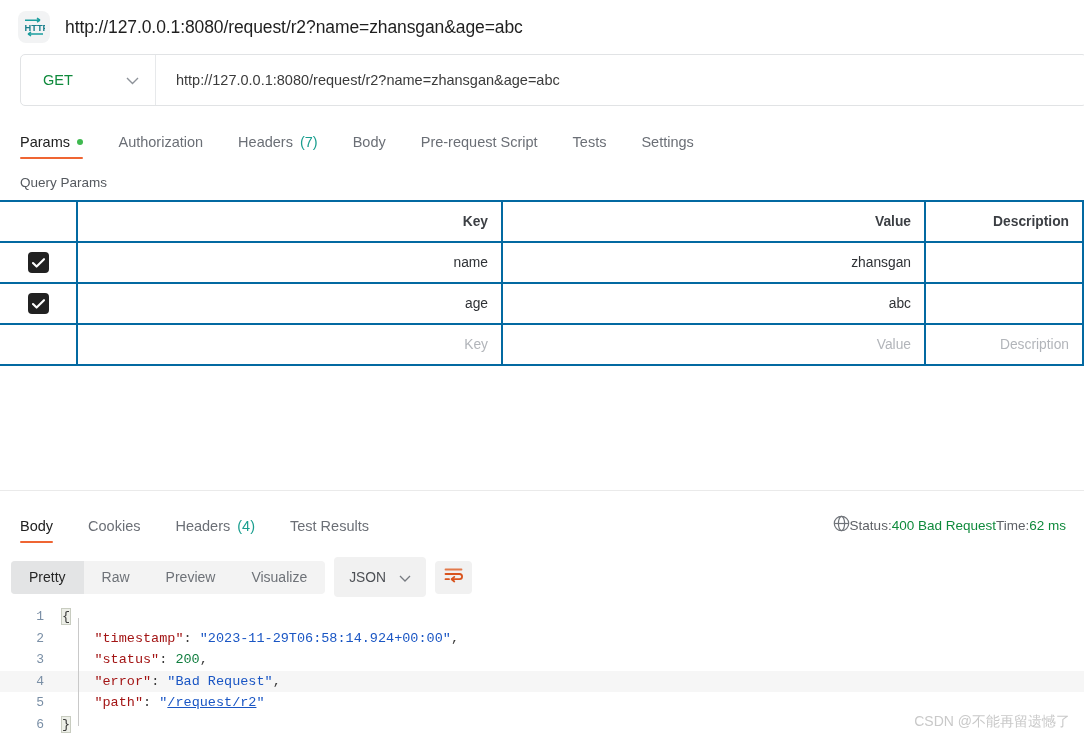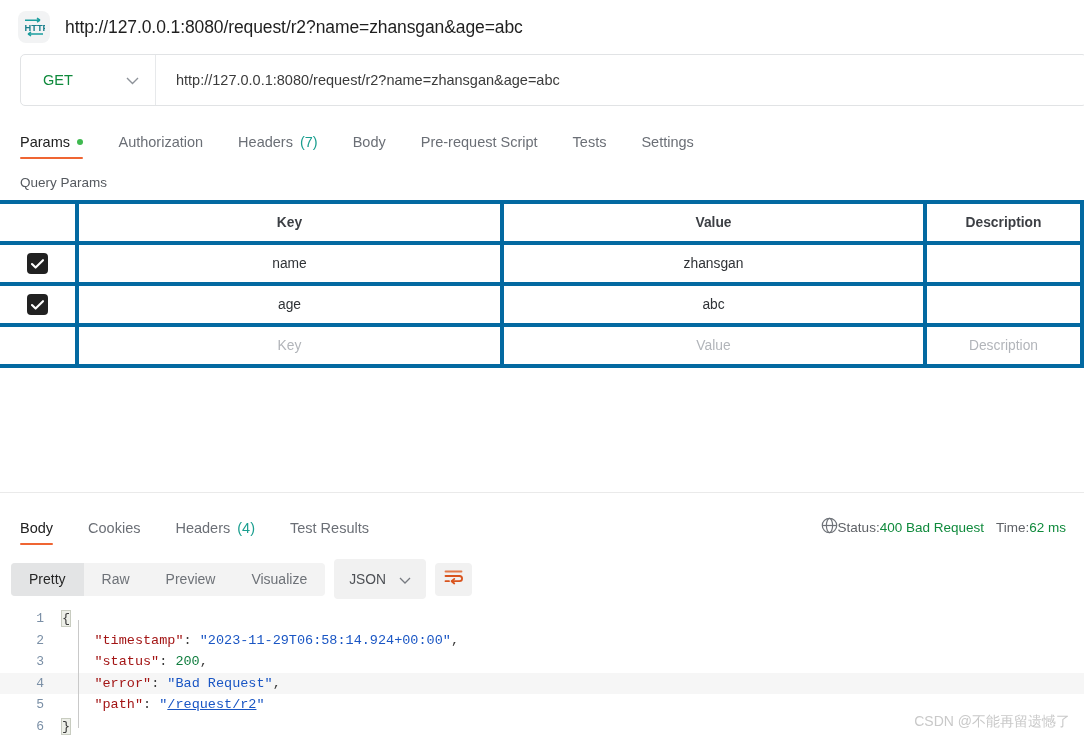--- a/index.html
+++ b/index.html
@@ -79,22 +79,22 @@
   }
   .count-teal { color: #1a9e8f; }
 
   
   .qp-title {
     font-size: 13.5px; color: #55595f;
     padding: 16px 0 10px 20px;
   }
   .tbl { width: 100%; border-collapse: collapse; table-layout: fixed; }
   .tbl th, .tbl td {
-    border: 4px solid #0369a1;
-    font-size: 13.8px; text-align: center;
+    border: 2px solid #0369a1;
+    font-size: 13.8px; text-align: right;
     height: 41px; padding: 0 13px;
     vertical-align: middle;
     overflow: hidden; white-space: nowrap;
   }
   .tbl th { font-weight: bold; color: #3c3f44; }
   .tbl tr > *:first-child { border-left: none; }
   .col-chk { width: 77px; padding: 0 !important; }
   .col-key { width: 425px; }
   .col-val { width: 423px; }
   .cell-txt { color: #2f3236; }
@@ -306,21 +306,21 @@
   <div class="resp-meta">
     <span class="globe">
       <svg width="17" height="17" viewBox="0 0 17 17">
         <circle cx="8.5" cy="8.5" r="7.2" stroke="#6e7278" stroke-width="1.2" fill="none"></circle>
         <ellipse cx="8.5" cy="8.5" rx="3.1" ry="7.2" stroke="#6e7278" stroke-width="1.2" fill="none"></ellipse>
         <path d="M1.4 8.5 H15.6" stroke="#6e7278" stroke-width="1.2"></path>
       </svg>
     </span>
     <span>Status:</span>
     <span class="meta-val">400 Bad Request</span>
-    <span style="margin-left:12px">Time:</span>
+    <span style="margin-left:0">Time:</span>
     <span class="meta-val">62 ms</span>
   </div>
 </div>
 
 <div class="fmt-bar">
   <div class="seg-group">
     <div class="seg active">Pretty</div>
     <div class="seg">Raw</div>
     <div class="seg">Preview</div>
     <div class="seg">Visualize</div>

